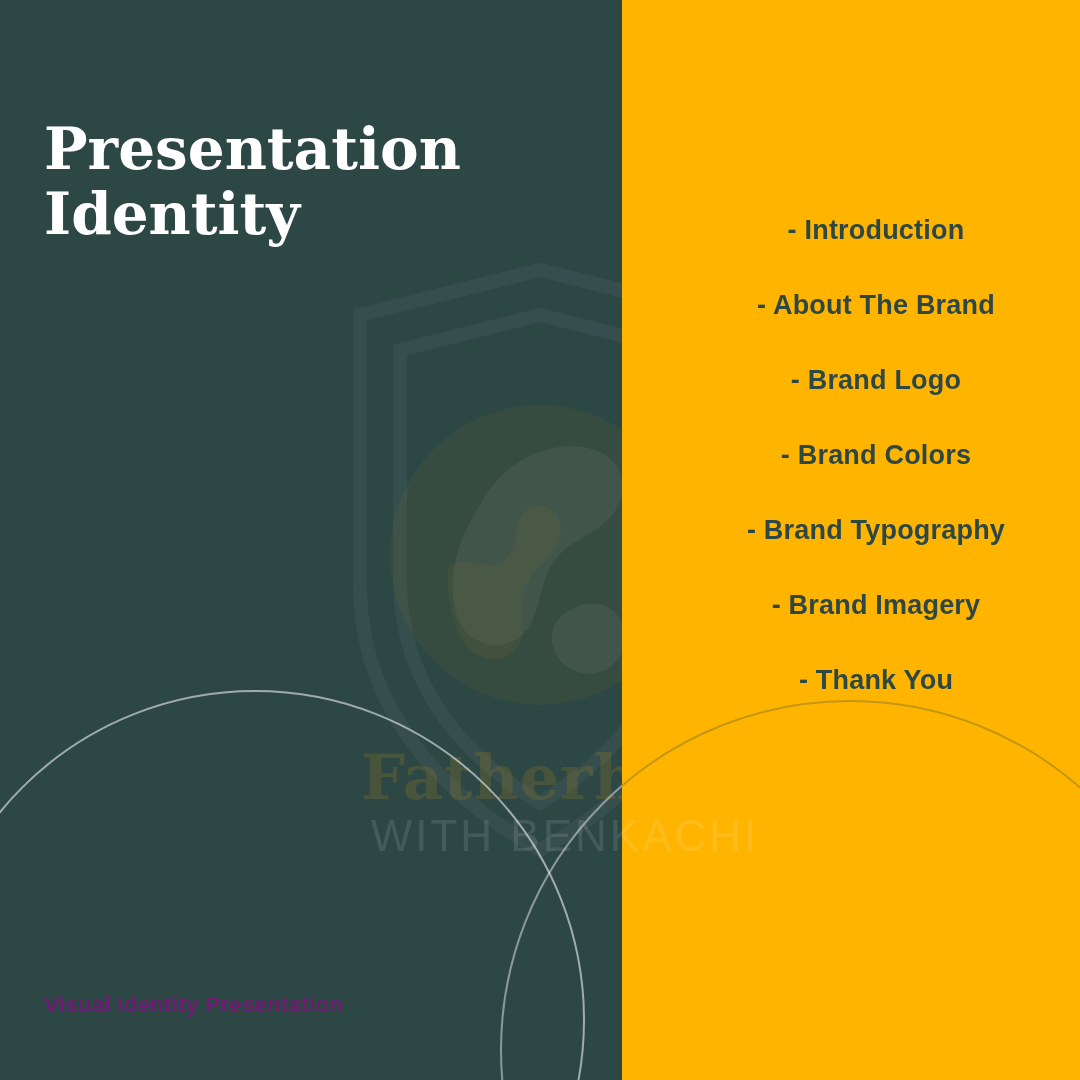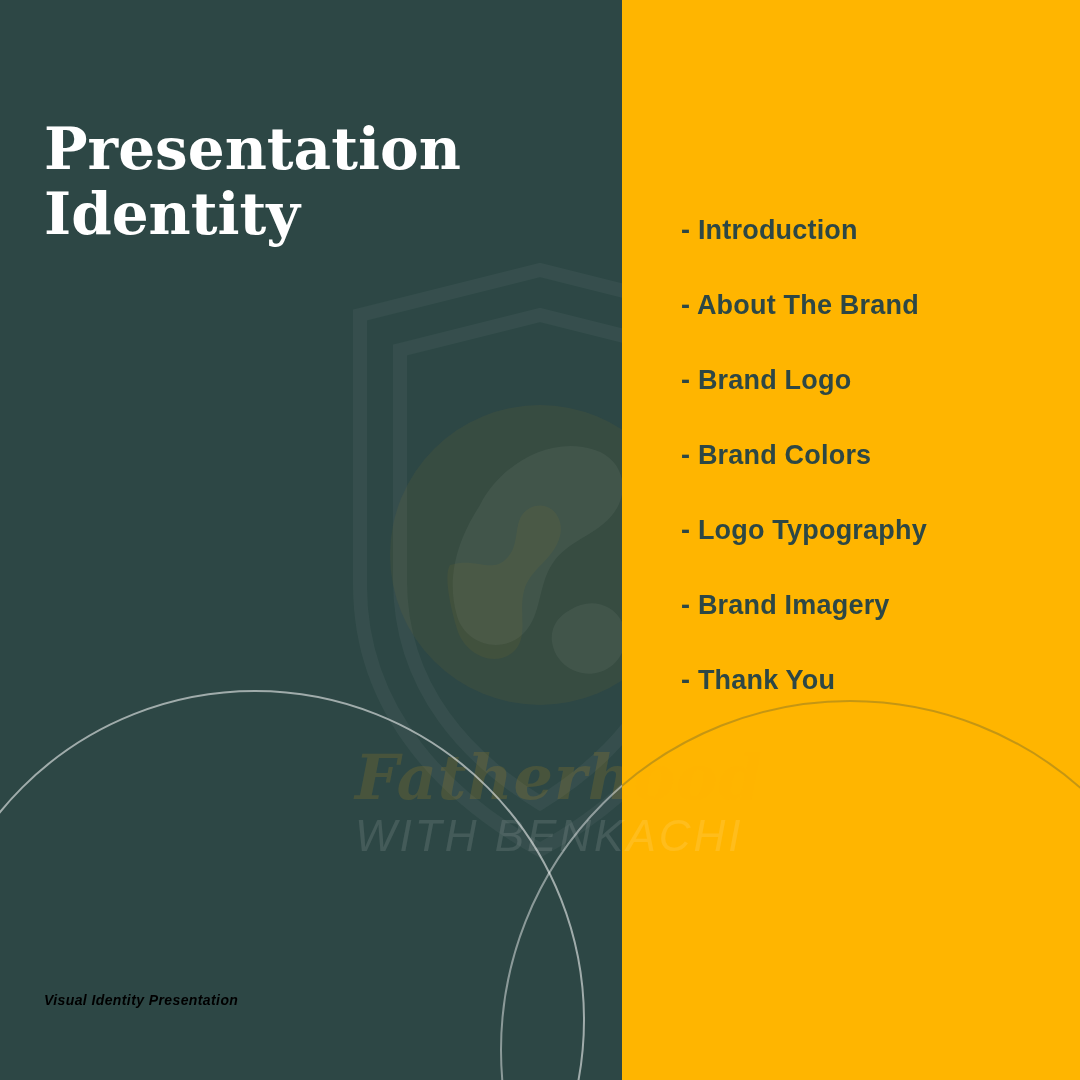--- a/index.html
+++ b/index.html
@@ -85,23 +85,22 @@
     left: 0; top: 0;
     width: 622px; height: 1080px;
     overflow: hidden;
     pointer-events: none;
   }
   .wm-text {
     position: absolute;
     left: 355px;
     top: 745px;
     width: 420px;
-    text-align: left;
-    pointer-events: none;
-    font-style: italic;
+    text-align: center;
+    pointer-events: none;
   }
   .wm-title {
     font-family: "DejaVu Serif", "Liberation Serif", serif;
     font-weight: bold;
     font-size: 62px;
     color: rgba(255, 181, 0, 0.13);
     line-height: 1.05;
     letter-spacing: 1px;
   }
   .wm-sub {
@@ -125,41 +124,41 @@
     line-height: 1.12;
     color: #ffffff;
     letter-spacing: 0px;
   }
 
   
   .footer {
     position: absolute;
     left: 44px;
     top: 992px;
-    font-size: 14px;
-    font-weight: bold;
-    color: #000000;
+    font-size: 22px;
+    font-weight: bold;
+    color: #701a75;
     letter-spacing: 0.4px;
-    font-style: italic;
   }
 
   
   .agenda {
     position: absolute;
     left: 681px;
     top: 215px;
     width: 390px;
   }
   .agenda-item {
     font-size: 27px;
     font-weight: bold;
     color: #2d4745;
     letter-spacing: 0.2px;
     margin-bottom: 44px;
     white-space: nowrap;
+    text-align: center;
   }
   .agenda-item:last-child { margin-bottom: 8px; }
 </style>
 </head>
 <body>
 
 <div class="slide">
 
   <div class="panel-left"></div>
   <div class="panel-right"></div>
@@ -200,20 +199,20 @@
   <h1 class="title">
     <span>Presentation</span><br>
     <span>Identity</span>
   </h1>
 
   <div class="agenda">
     <div class="agenda-item">- Introduction</div>
     <div class="agenda-item">- About The Brand</div>
     <div class="agenda-item">- Brand Logo</div>
     <div class="agenda-item">- Brand Colors</div>
-    <div class="agenda-item">- Logo Typography</div>
+    <div class="agenda-item">- Brand Typography</div>
     <div class="agenda-item">- Brand Imagery</div>
     <div class="agenda-item">- Thank You</div>
   </div>
 
   <div class="footer">Visual Identity Presentation</div>
 
 </div>
 
 </body></html>

